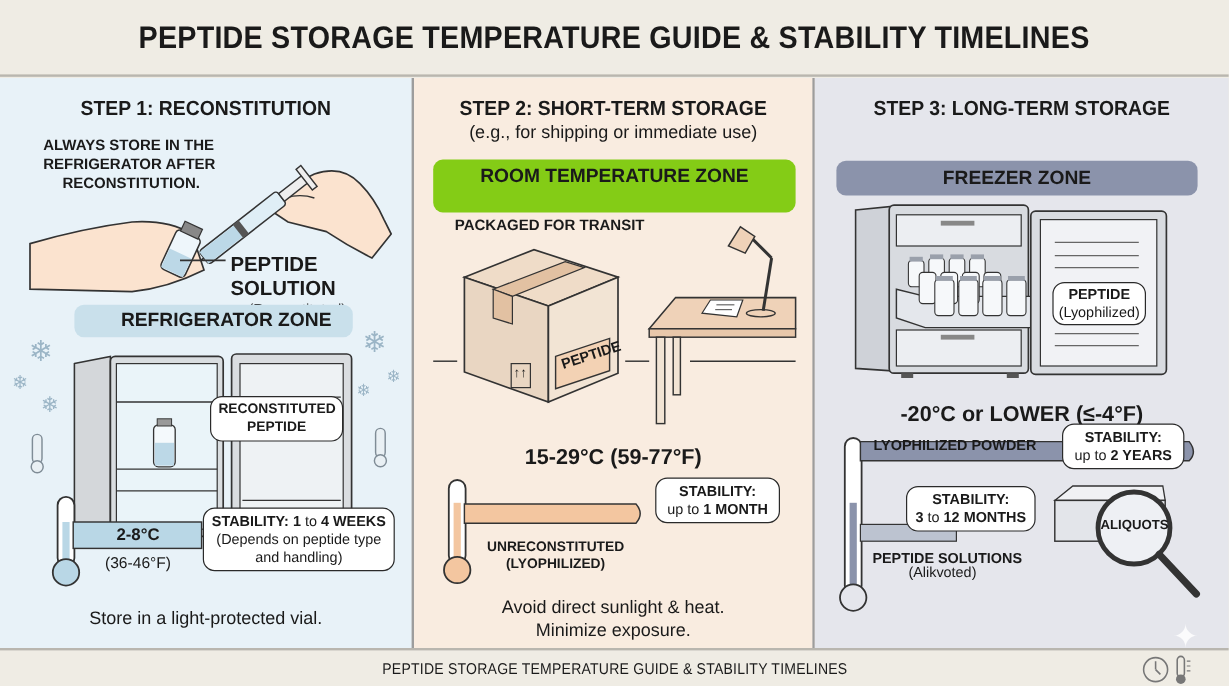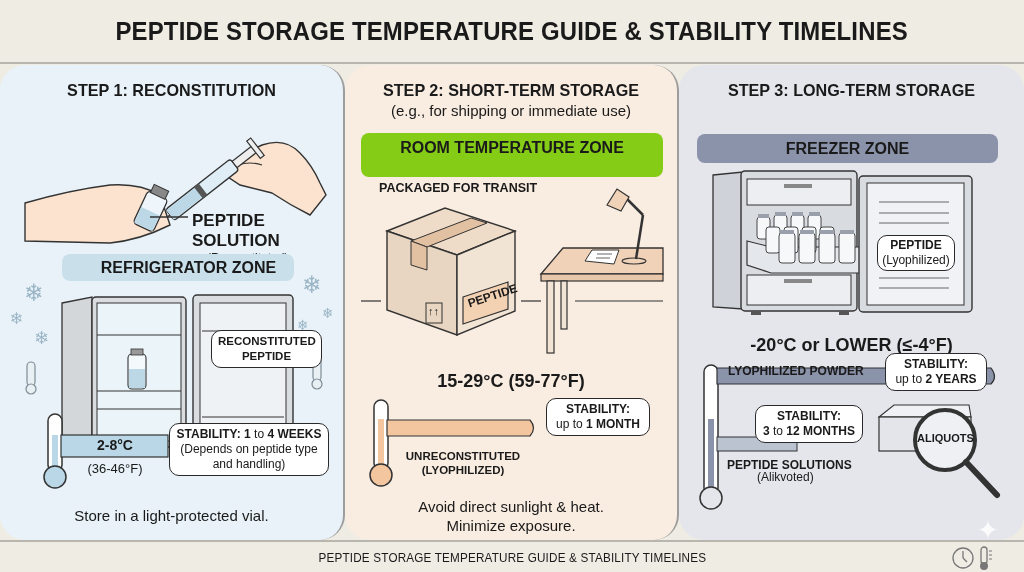--- a/index.html
+++ b/index.html
@@ -3,21 +3,21 @@
 <meta charset="utf-8">
 <style>
   * { box-sizing: border-box; margin: 0; padding: 0; }
   html, body { width: 1024px; height: 572px; overflow: hidden; background: #efece4; }
   body { font-family: "Liberation Sans", "DejaVu Sans", sans-serif; color: #1a1a1a; position: relative; }
 
   .title-bar { position: absolute; left: 0; top: 0; width: 1024px; height: 64px; background: #efece4; display: flex; align-items: center; justify-content: center; border-bottom: 2px solid #b9b6af; }
   .title-bar h1 { font-size: 26px; font-weight: 700; letter-spacing: 0.2px; transform: scaleX(0.92); white-space: nowrap; }
 
   .panels { position: absolute; left: 0; top: 65px; width: 1024px; height: 475px; display: flex; }
-  .panel { position: relative; height: 100%; border-radius: 25px; }
+  .panel { position: relative; height: 100%; }
   .p1 { width: 345px; background: #e8f2f8; border-right: 2px solid #9d9d9d; }
   .p2 { width: 334px; background: #f9ece0; border-right: 2px solid #9d9d9d; }
   .p3 { width: 345px; background: #e5e6ec; }
 
   .step-title { position: absolute; left: 0; width: 100%; text-align: center; font-weight: 700; font-size: 17px; transform: scaleX(0.95); }
   .subtitle { position: absolute; left: 0; width: 100%; text-align: center; font-size: 15px; }
   .zone-pill { position: absolute; border-radius: 8px; text-align: center; font-weight: 700; font-size: 16px; line-height: 27px; }
   .bold-cap { font-weight: 700; font-size: 12.5px; line-height: 16px; position: absolute; }
   .callout { position: absolute; background: #fff; border: 1.5px solid #2a2a2a; border-radius: 10px; text-align: center; font-size: 12px; line-height: 15px; padding: 3px 6px; }
   .callout b { font-weight: 700; }
@@ -34,20 +34,25 @@
 
 <div class="title-bar">
   <h1>PEPTIDE STORAGE TEMPERATURE GUIDE &amp; STABILITY TIMELINES</h1>
 </div>
 
 <div class="panels">
 
   <section class="panel p1">
     <div class="step-title" style="top:16px;">STEP 1: RECONSTITUTION</div>
 
+    <div class="bold-cap" style="left:36px; top:48px; width:180px;">
+      <div>ALWAYS STORE IN THE</div>
+      <div>REFRIGERATOR AFTER</div>
+      <div style="padding-left:16px;">RECONSTITUTION.</div>
+    </div>
 
     <svg width="345" height="180" style="left:0; top:0;">
 
       <path d="M225 110 Q240 90 262 80 Q285 72 300 88 Q312 100 320 118 L326 130 L310 150 Q290 140 272 128 L240 120 Z" fill="#fbe3cf" stroke="#333" stroke-width="1.4"></path>
       <path d="M238 100 Q250 96 262 100" fill="none" stroke="#333" stroke-width="1.2"></path>
 
       <g transform="rotate(-38 210 120)">
         <rect x="160" y="112" width="82" height="14" rx="3" fill="#dfeef6" stroke="#333" stroke-width="1.3"></rect>
         <rect x="160" y="113" width="38" height="12" fill="#bcd8e7"></rect>
         <rect x="196" y="112" width="6" height="14" fill="#555"></rect>
@@ -102,21 +107,21 @@
 
       <rect x="193" y="230" width="100" height="154" rx="4" fill="#dadde0" stroke="#333" stroke-width="1.4"></rect>
       <rect x="200" y="238" width="86" height="138" fill="#eef2f4" stroke="#333" stroke-width="1"></rect>
       <line x1="202" y1="266" x2="284" y2="266" stroke="#333"></line>
       <line x1="202" y1="352" x2="284" y2="352" stroke="#333"></line>
 
       <rect x="98" y="382" width="10" height="5" fill="#555"></rect>
         <rect x="170" y="382" width="10" height="5" fill="#555"></rect>
     </svg>
 
-    <div class="callout" style="left:175px; top:265px; width:111px; font-weight:700; font-size:11.5px;margin-left:36px;">
+    <div class="callout" style="left:175px; top:265px; width:111px; font-weight:700; font-size:11.5px;">
       <div>RECONSTITUTED</div>
       <div>PEPTIDE</div>
     </div>
 
     <svg width="345" height="475" style="left:0; top:0;">
       <rect x="48" y="349" width="14" height="58" rx="7" fill="#fff" stroke="#333" stroke-width="1.5"></rect>
       <rect x="52" y="370" width="6" height="38" fill="#b9d7e6"></rect>
       <circle cx="55" cy="412" r="11" fill="#b9d7e6" stroke="#333" stroke-width="1.5"></circle>
       <rect x="61" y="370" width="107" height="22" fill="#b9d7e6" stroke="#333" stroke-width="1.2"></rect>
     </svg>

